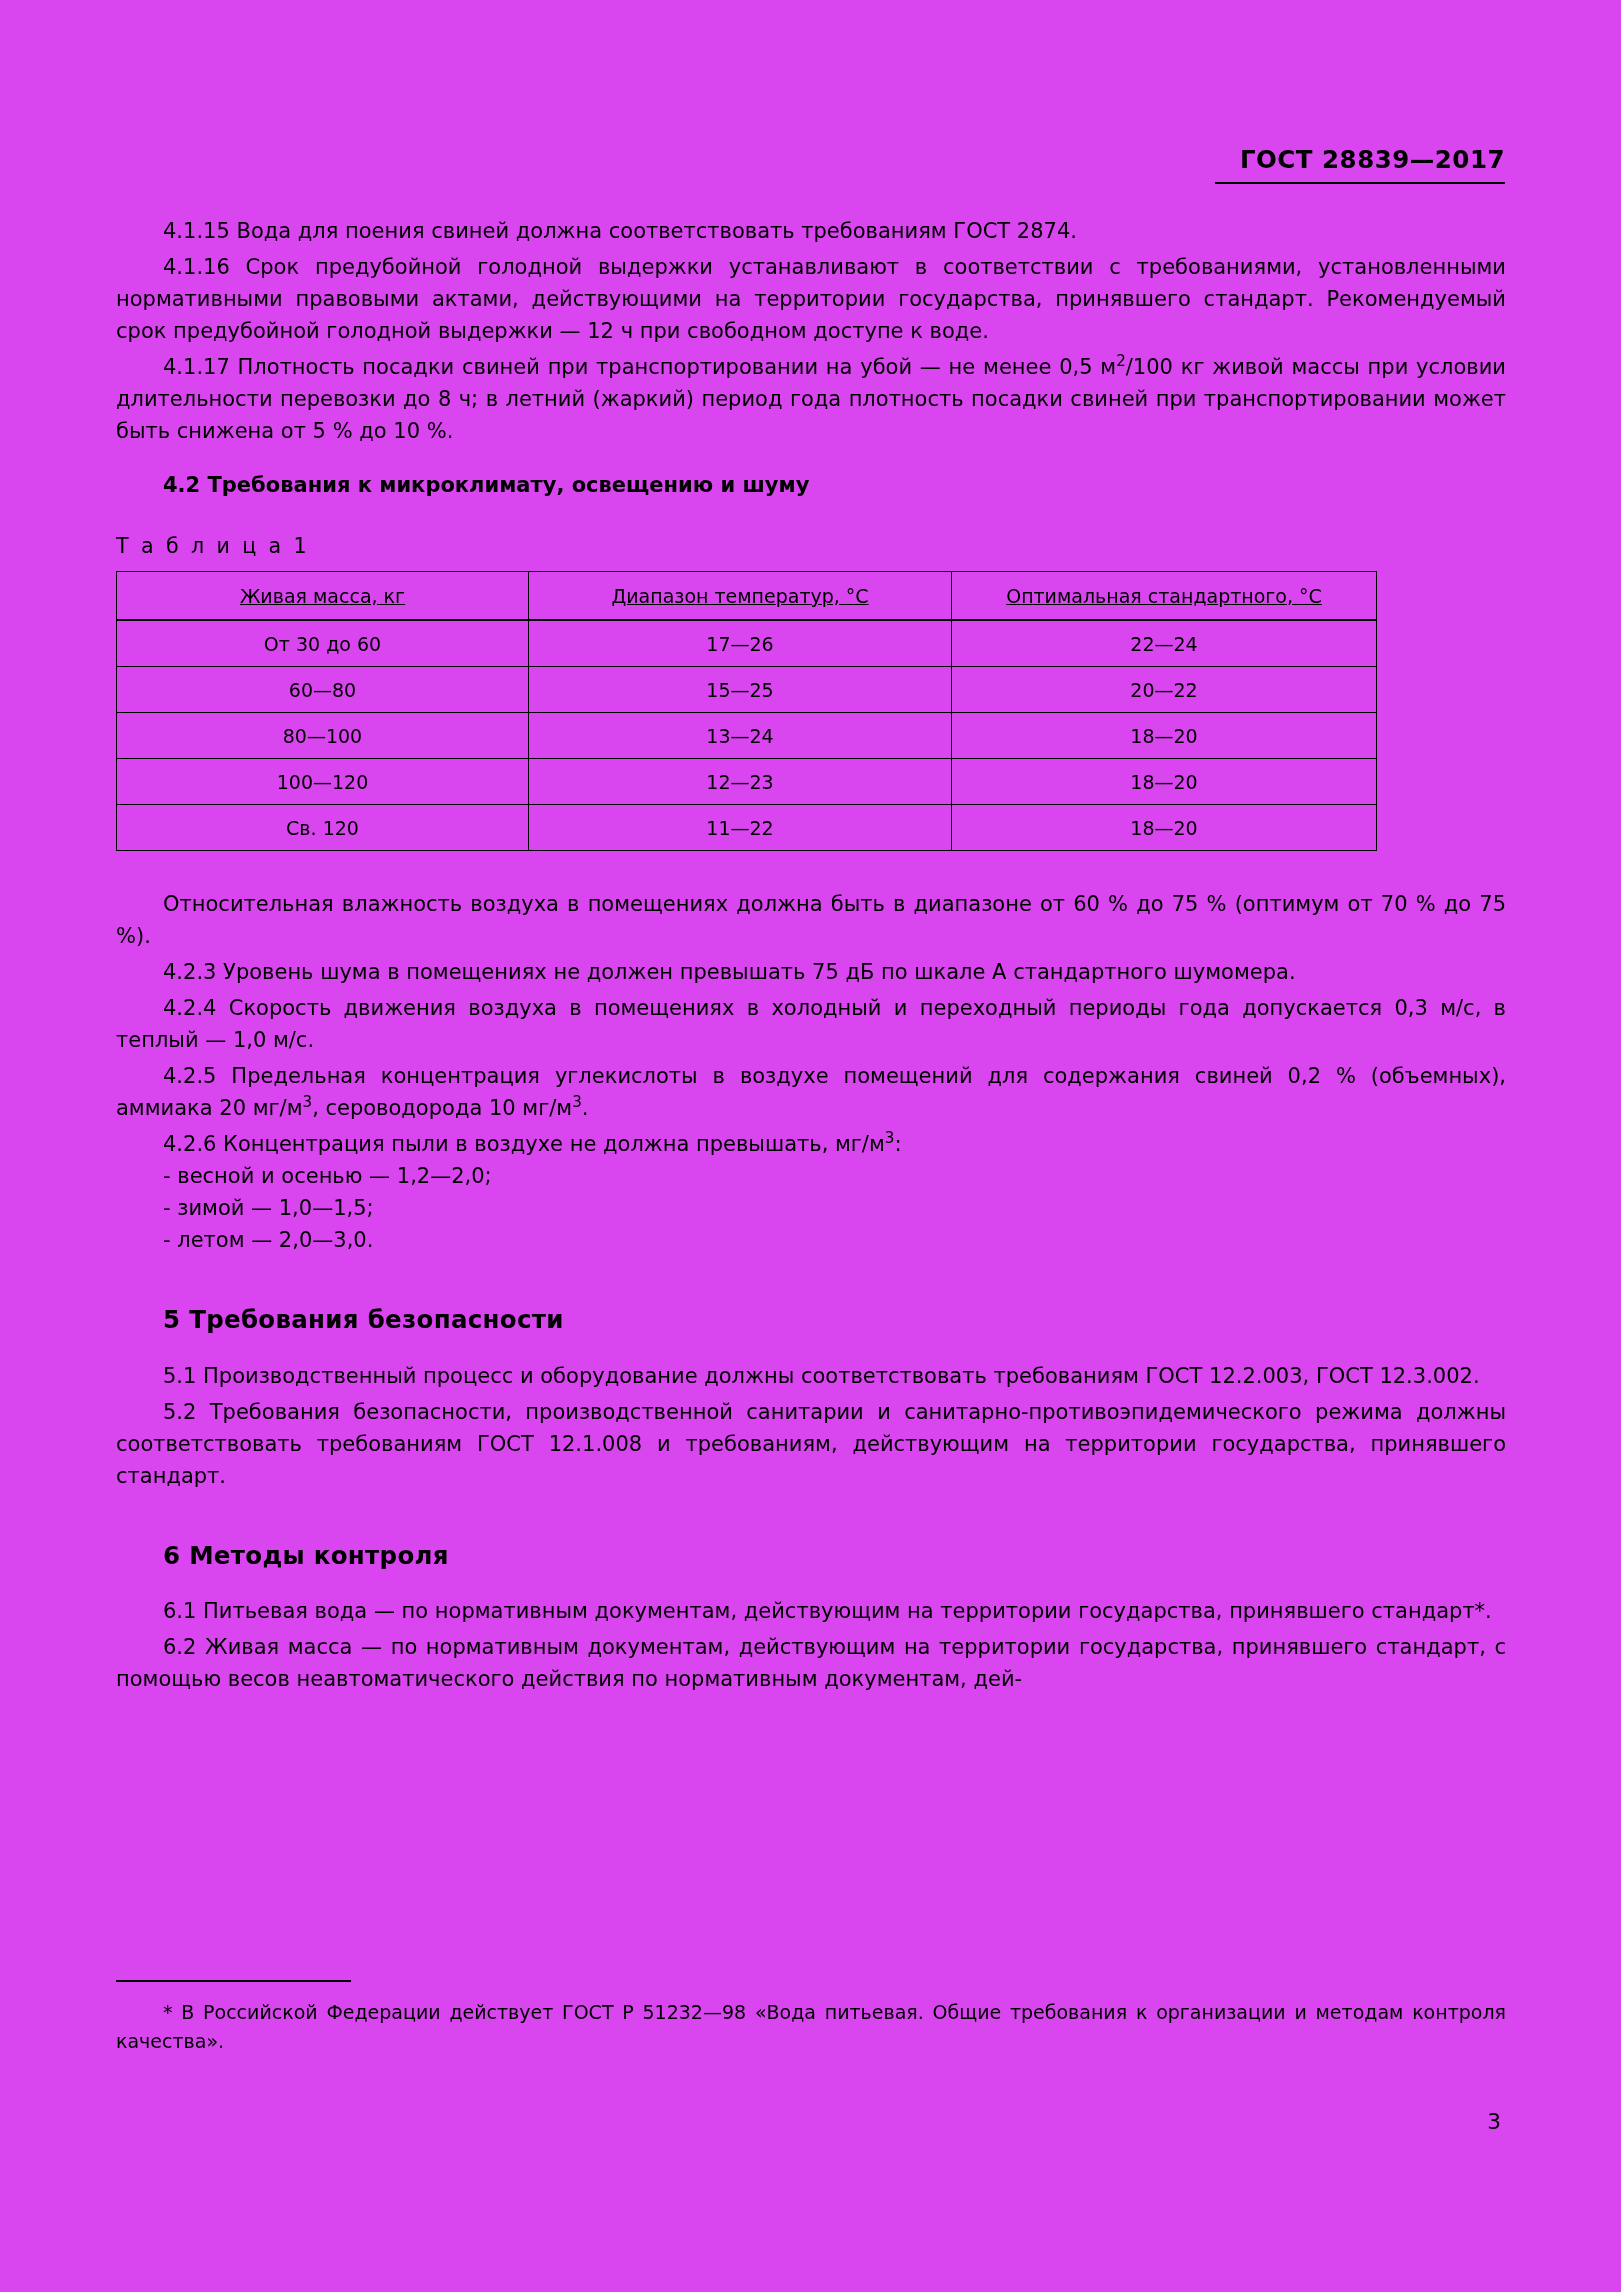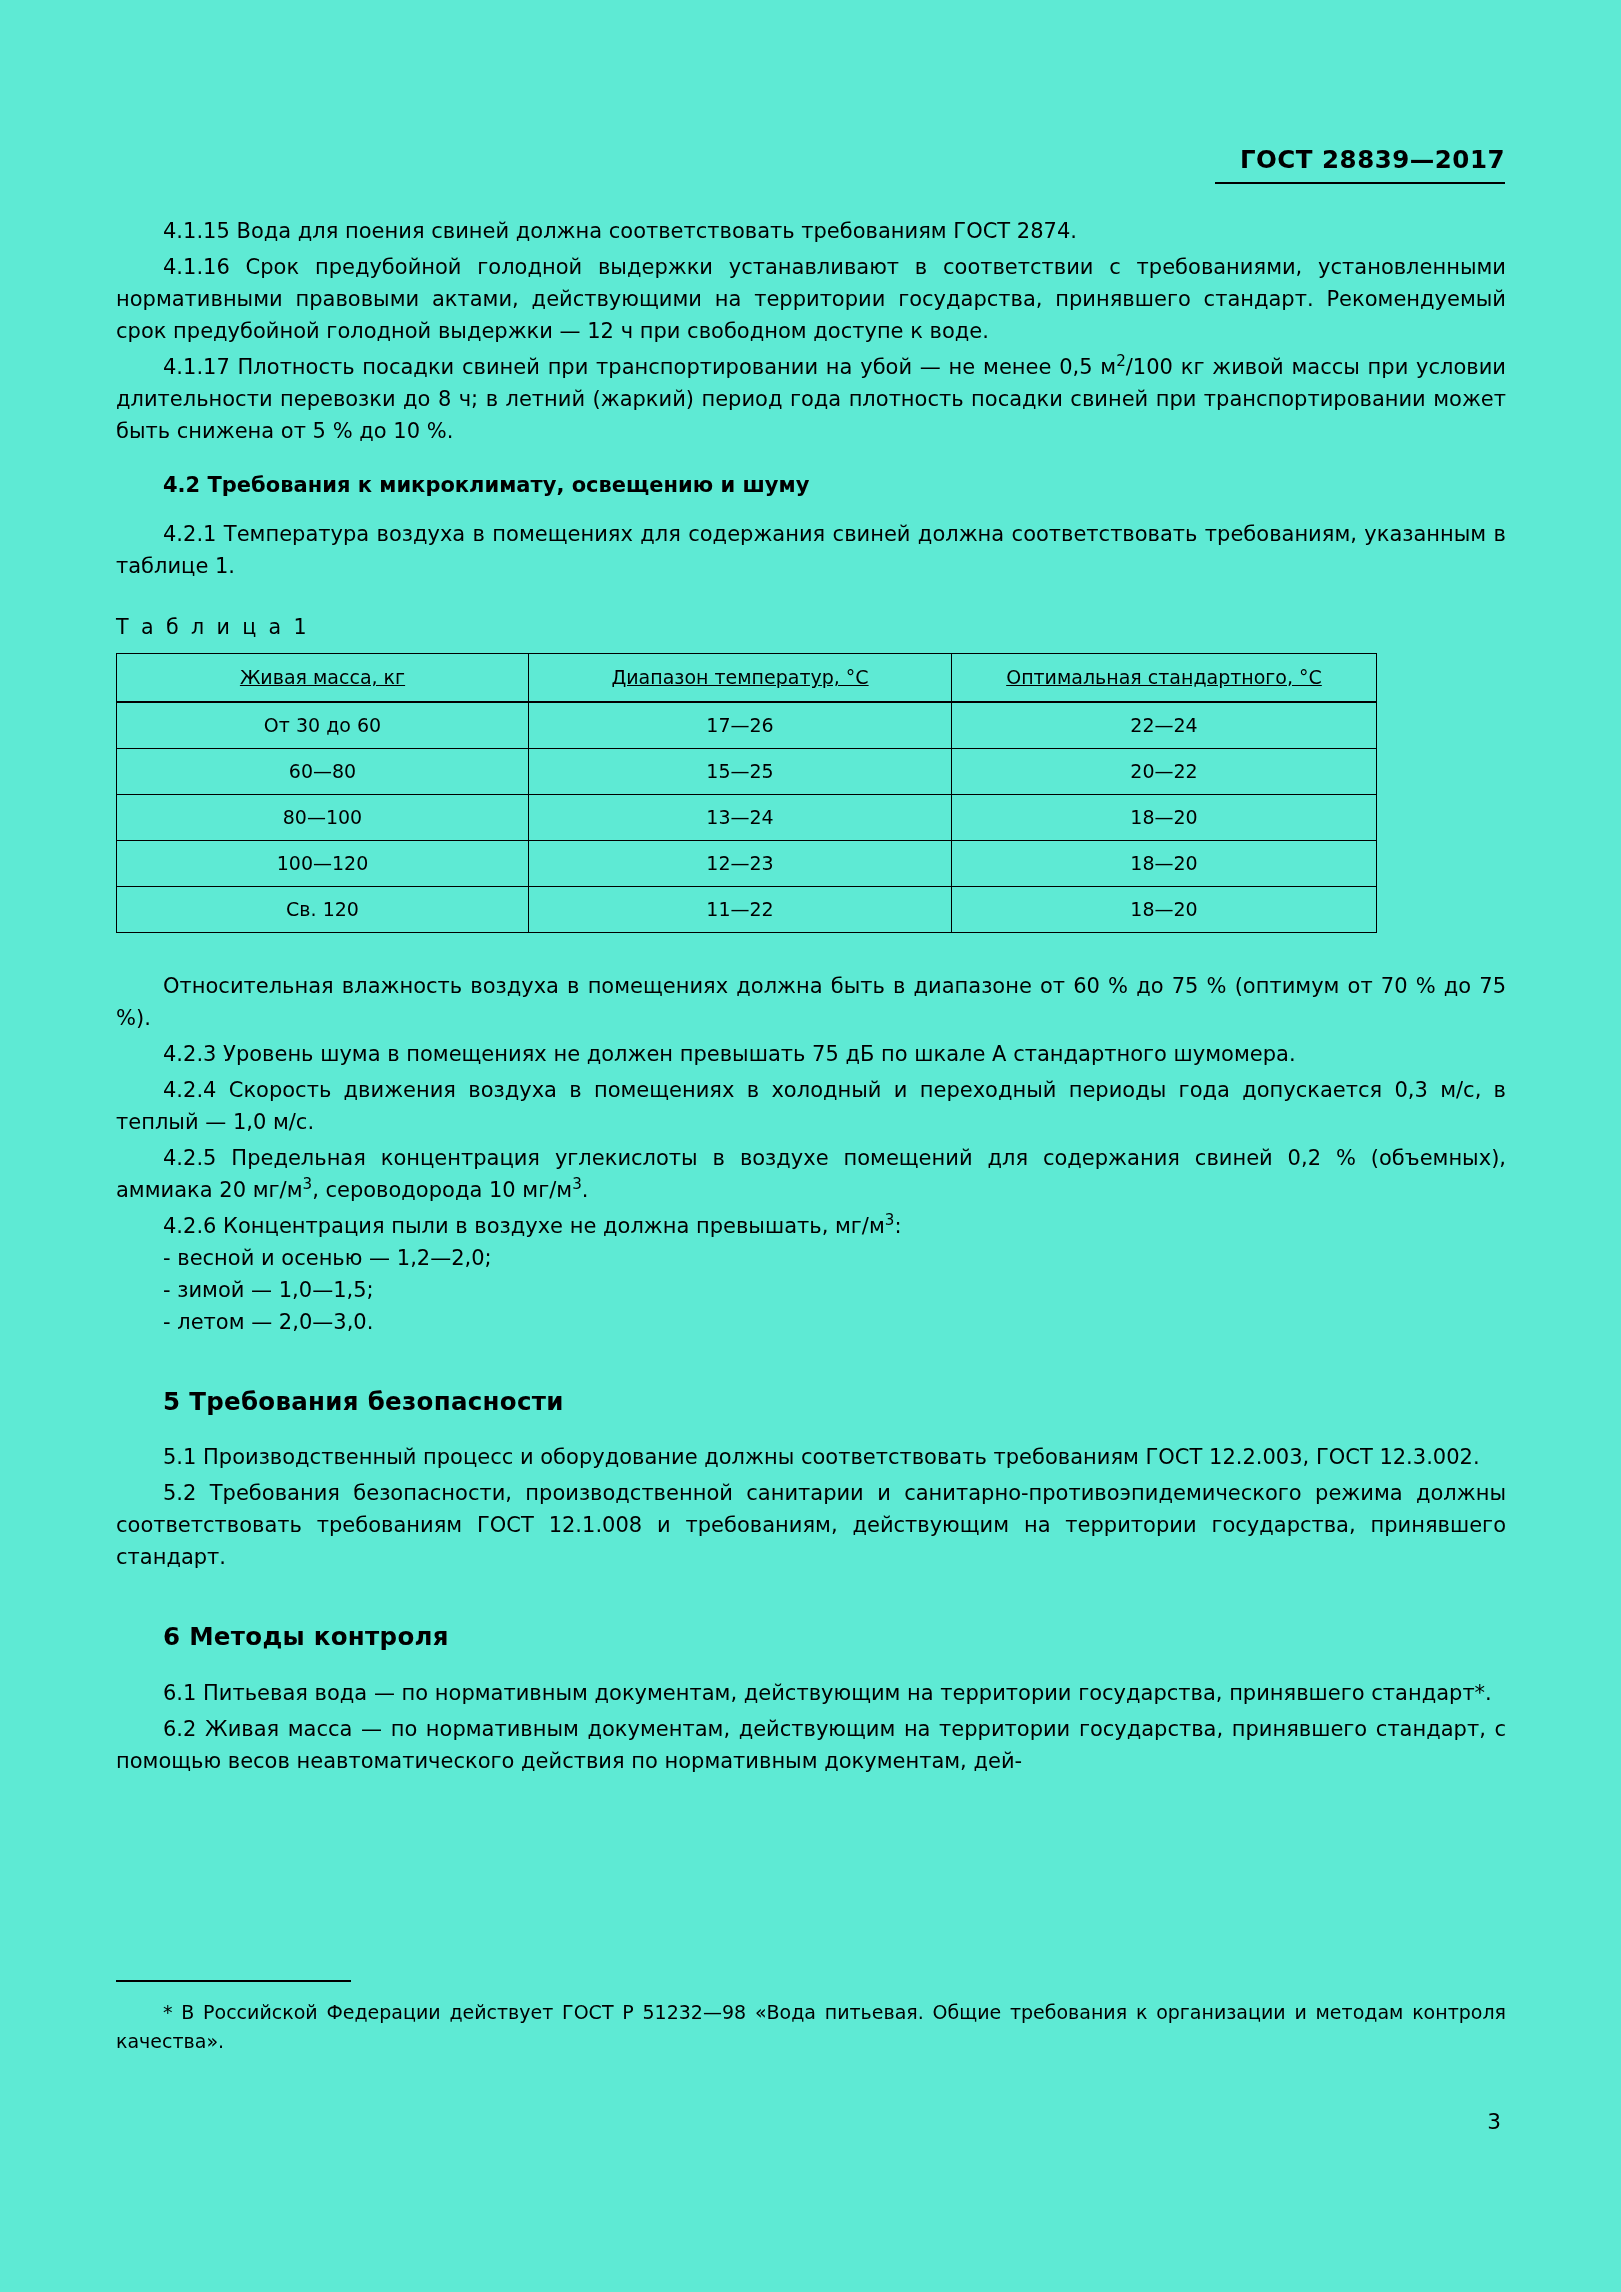--- a/index.html
+++ b/index.html
@@ -9,21 +9,21 @@
   }
   body {
     font-family: "DejaVu Sans", sans-serif;
     color: #000000;
   }
   .page {
     position: relative;
     width: 1621px;
     height: 2293px;
     margin: 0 auto;
-    background: #5eead4;
+    background: #d946ef;
     box-sizing: border-box;
     padding: 0;
     overflow: hidden;
   }
   .header {
     position: absolute;
     top: 145px;
     right: 116px;
     font-size: 24.5px;
     font-weight: bold;
@@ -138,21 +138,20 @@
 
   <div class="content">
 
     <p class="body-text">4.1.15 Вода для поения свиней должна соответствовать требованиям ГОСТ 2874.</p>
     <p class="body-text">4.1.16 Срок предубойной голодной выдержки устанавливают в соответствии с требованиями, установленными нормативными правовыми актами, действующими на территории государства, принявшего стандарт. Рекомендуемый срок предубойной голодной выдержки — 12 ч при свободном доступе к воде.</p>
 
     <p class="body-text">4.1.17  Плотность посадки свиней при транспортировании на убой — не менее 0,5 м<sup>2</sup>/100 кг живой массы при условии длительности перевозки до 8 ч; в летний (жаркий) период года плотность посадки свиней при транспортировании может быть снижена от 5 % до 10 %.</p>
 
     <div class="section-head">4.2 Требования к микроклимату, освещению и шуму</div>
 
-    <p class="body-text">4.2.1 Температура воздуха в помещениях для содержания свиней должна соответствовать требованиям, указанным в таблице 1.</p>
 
     <div class="table-caption">Т а б л и ц а  1</div>
 
     <table class="t1">
       <colgroup>
         <col class="col1">
           <col class="col2">
           <col class="col3">
       </colgroup>
       <thead>

